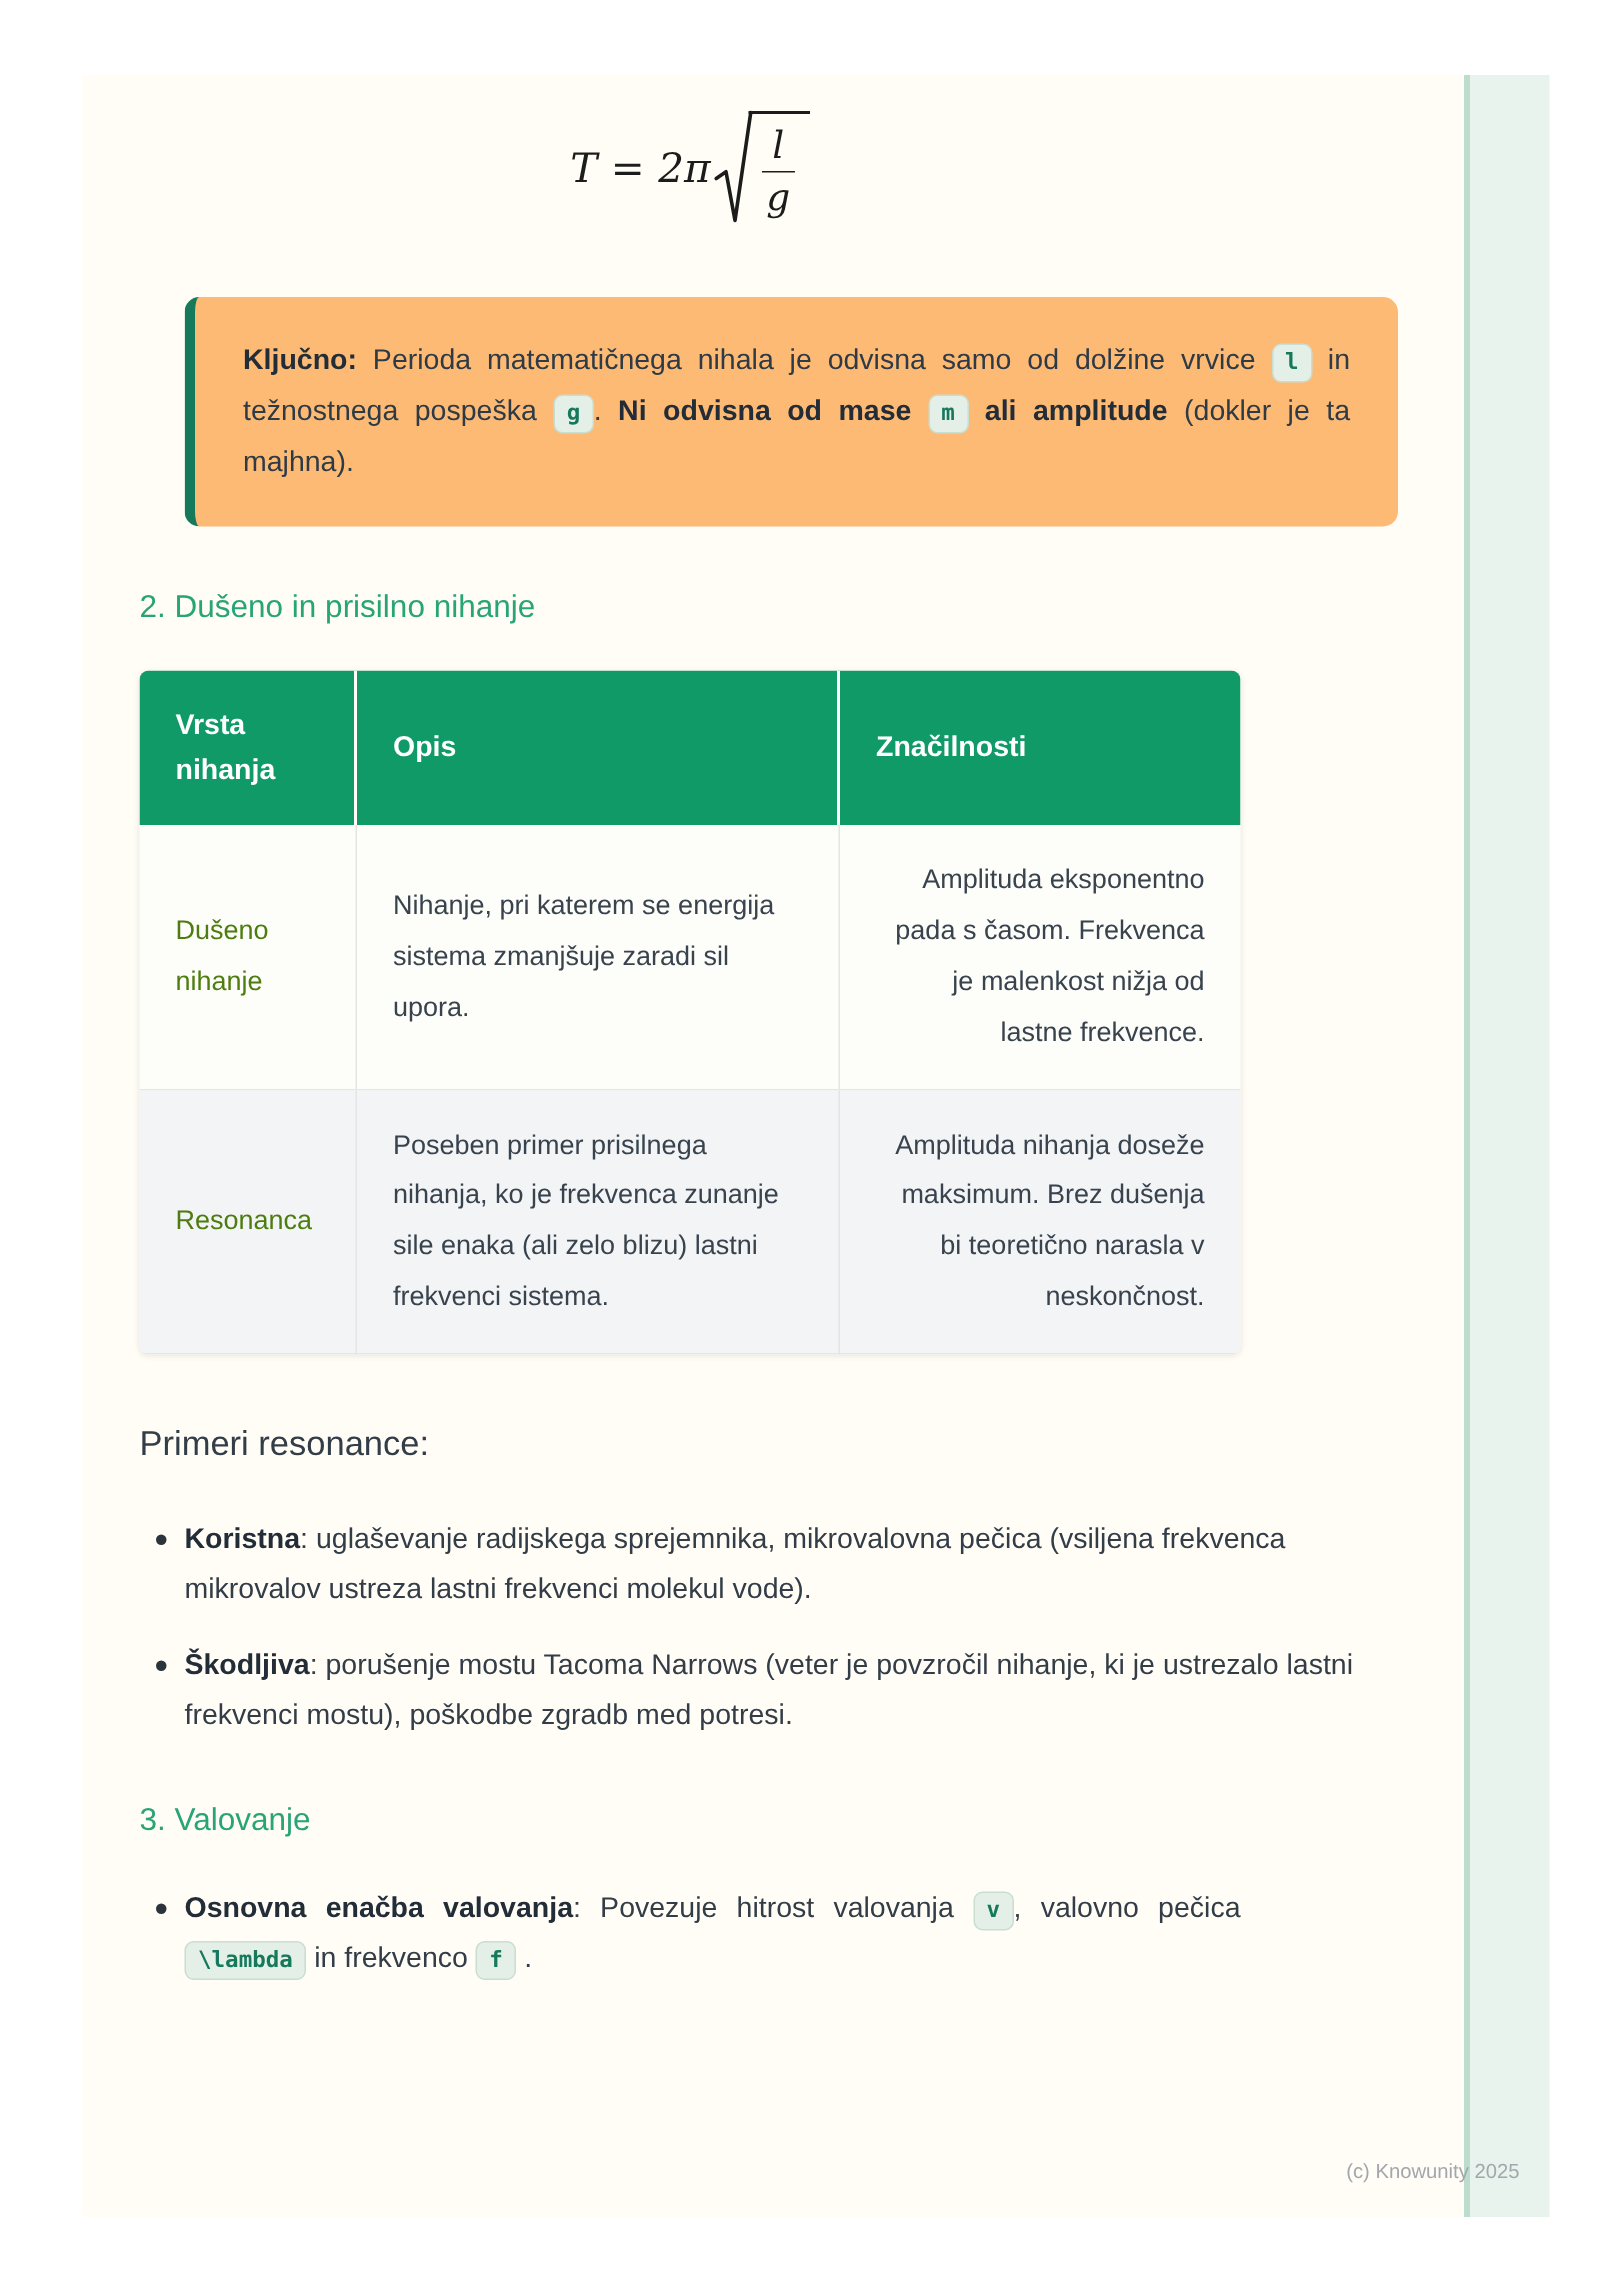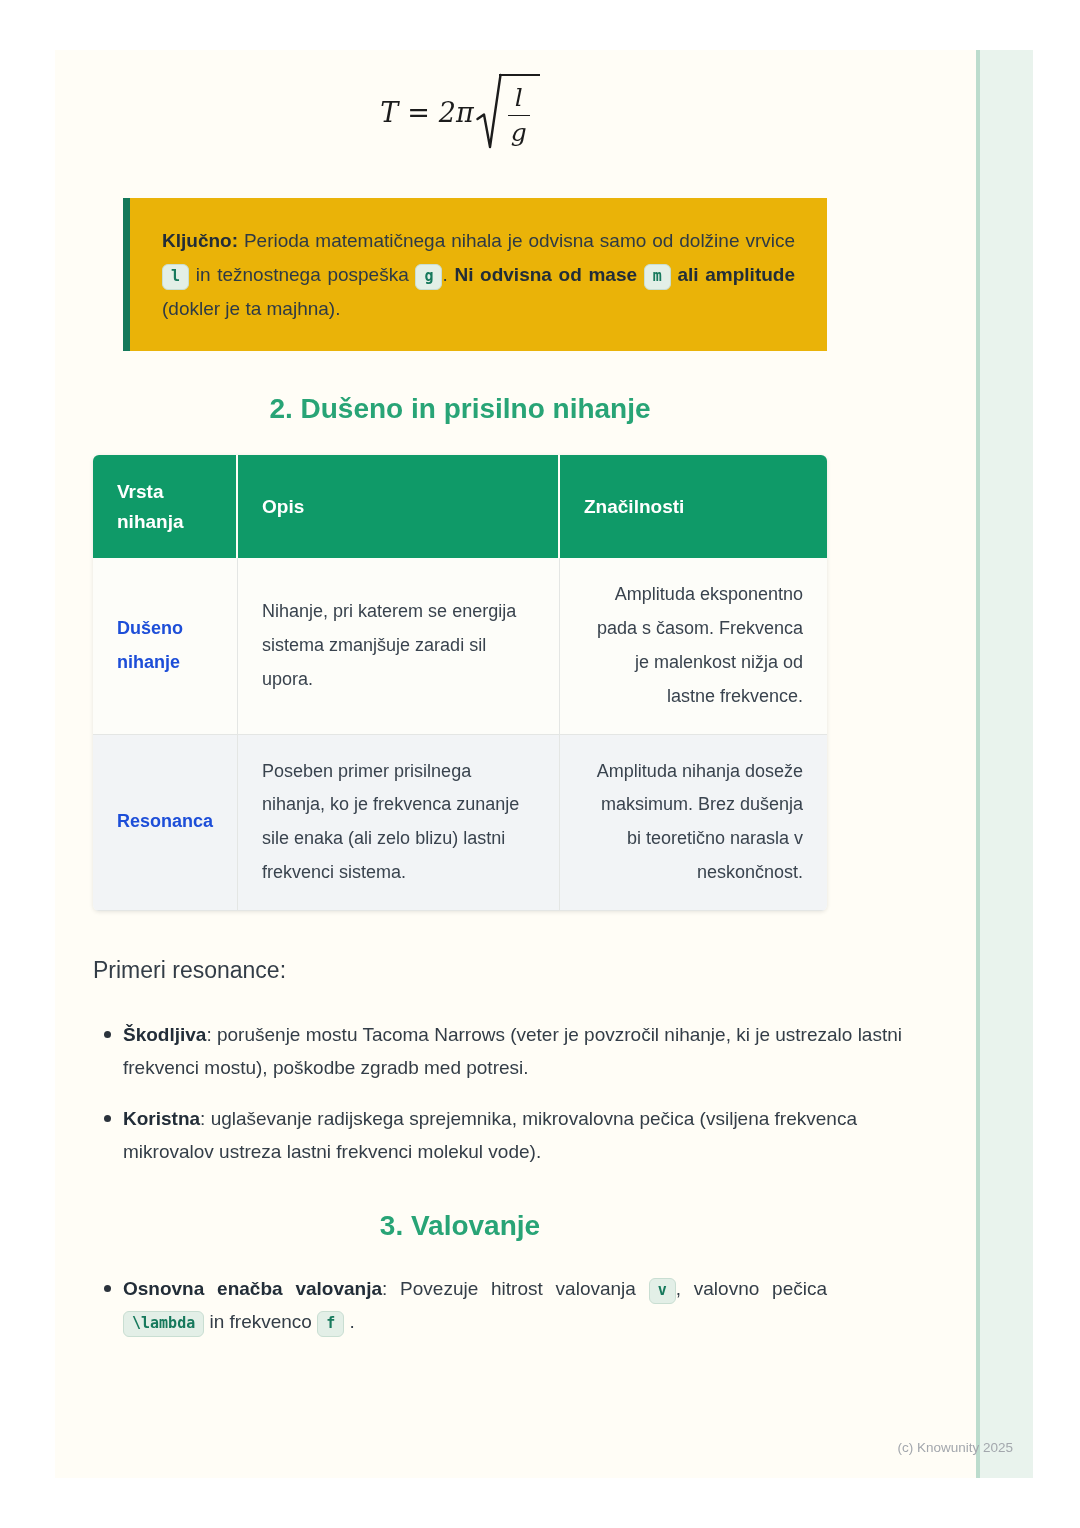--- a/index.html
+++ b/index.html
@@ -54,24 +54,24 @@
     margin-top: 2px;
     padding: 5px 10px 0 9px;
   }
   .frac { display: inline-flex; flex-direction: column; align-items: center; font-size: 25px; }
   .frac .num { padding: 0 7px 3px; border-bottom: 1.7px solid #1c1c1c; }
   .frac .den { padding-top: 2px; }
 
   
   .callout {
     margin-left: 30px;
-    width: 704px;
-    background: #eab308;
+    width: 809px;
+    background: #fdba74;
     border-left: 7px solid #15795a;
-    border-radius: 0;
+    border-radius: 10px;
     padding: 26px 32px 26px 32px;
     font-size: 19px;
     line-height: 1.78;
     text-align: justify;
     color: #2e3a45;
   }
   .callout b { color: #222d38; }
 
   .chip {
     display: inline-block;
@@ -82,26 +82,25 @@
     background: #e3efe7;
     border: 1px solid #c9ded2;
     border-radius: 6px;
     padding: 1px 8px 2px;
     line-height: 1.4;
     vertical-align: baseline;
   }
 
   
   h2 {
-    font-size: 28px;
-    font-weight: 700;
+    font-size: 21px;
+    font-weight: 400;
     color: #28a476;
     margin-top: 42px;
     margin-bottom: 30px;
-    text-align: center;
   }
 
   
   table.osc {
     width: 734px;
     border-collapse: separate;
     border-spacing: 0;
     border-radius: 6px;
     overflow: hidden;
     box-shadow: 0 1px 4px rgba(0,0,0,0.10);
@@ -123,21 +122,21 @@
     padding: 20px 24px;
     line-height: 1.88;
     vertical-align: middle;
     color: #39434e;
     border-right: 1px solid #e4e6e4;
     border-bottom: 1px solid #e4e6e4;
     background: #fdfdf9;
   }
   table.osc td:last-child { border-right: none; text-align: right; }
   table.osc tr:nth-child(even) td { background: #f2f4f6; }
-  table.osc td.rowlabel { font-weight: 700; color: #1d4ed8; }
+  table.osc td.rowlabel { font-weight: 400; color: #4d7c0f; }
   .col-type { width: 145px; }
   .col-opis { width: 322px; }
   .col-znac { width: 267px; }
 
   
   p.body-text { font-size: 23px; line-height: 1.7; margin-top: 40px; color: #333d47; }
   ul.bullets {
     list-style: none;
     margin-top: 28px;
     padding-left: 30px;
@@ -225,22 +224,22 @@
           <td class="rowlabel">Resonanca</td>
           <td>Poseben primer prisilnega nihanja, ko je frekvenca zunanje sile enaka (ali zelo blizu) lastni frekvenci sistema.</td>
           <td>Amplituda nihanja doseže maksimum. Brez dušenja bi teoretično narasla v neskončnost.</td>
         </tr>
       </tbody>
     </table>
 
     <p class="body-text">Primeri resonance:</p>
 
     <ul class="bullets wide">
+      <li><b>Koristna</b><span>: uglaševanje radijskega sprejemnika, mikrovalovna pečica (vsiljena frekvenca mikrovalov ustreza lastni frekvenci molekul vode).</span></li>
       <li><b>Škodljiva</b><span>: porušenje mostu Tacoma Narrows (veter je povzročil nihanje, ki je ustrezalo lastni frekvenci mostu), poškodbe zgradb med potresi.</span></li>
-      <li><b>Koristna</b><span>: uglaševanje radijskega sprejemnika, mikrovalovna pečica (vsiljena frekvenca mikrovalov ustreza lastni frekvenci molekul vode).</span></li>
     </ul>
 
     <h2>3. Valovanje</h2>
 
 
     <ul class="bullets justified">
       <li><b>Osnovna enačba valovanja</b><span>: Povezuje hitrost valovanja </span><span class="chip">v</span><span>, valovno pečica </span><span class="chip">\lambda</span><span> in frekvenco </span><span class="chip">f</span><span> .</span></li>
     </ul>
 
   </div>

